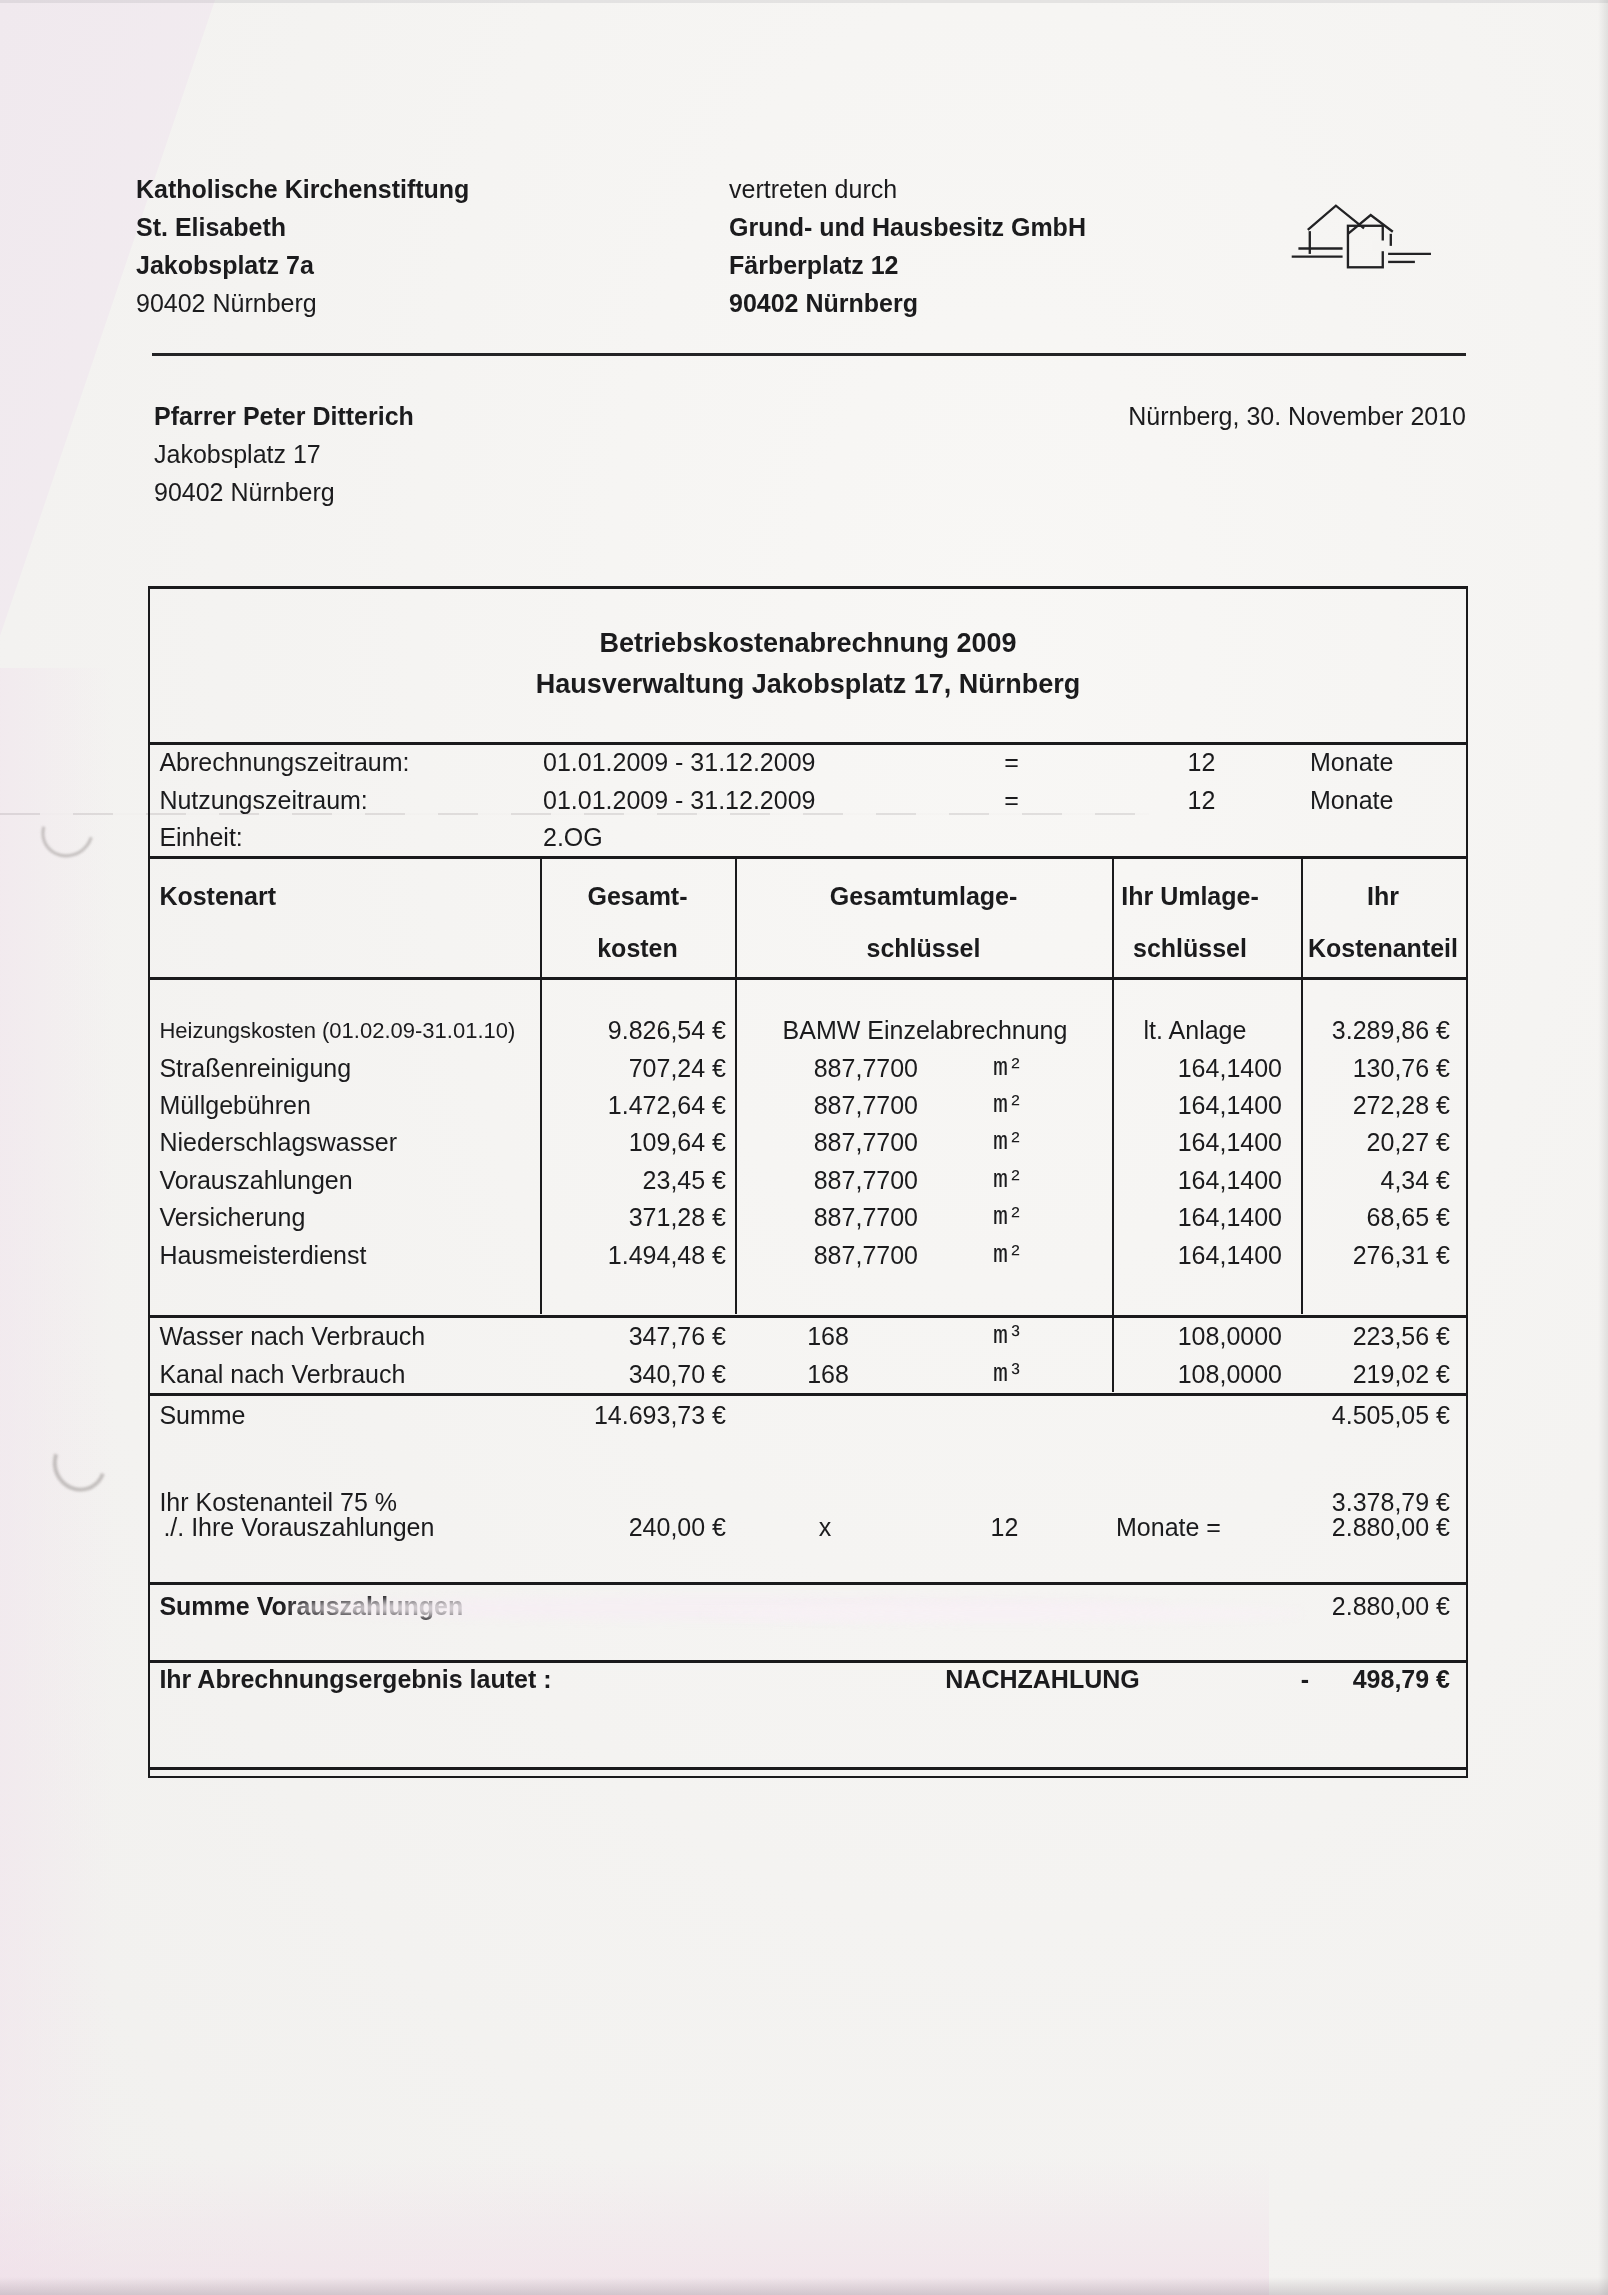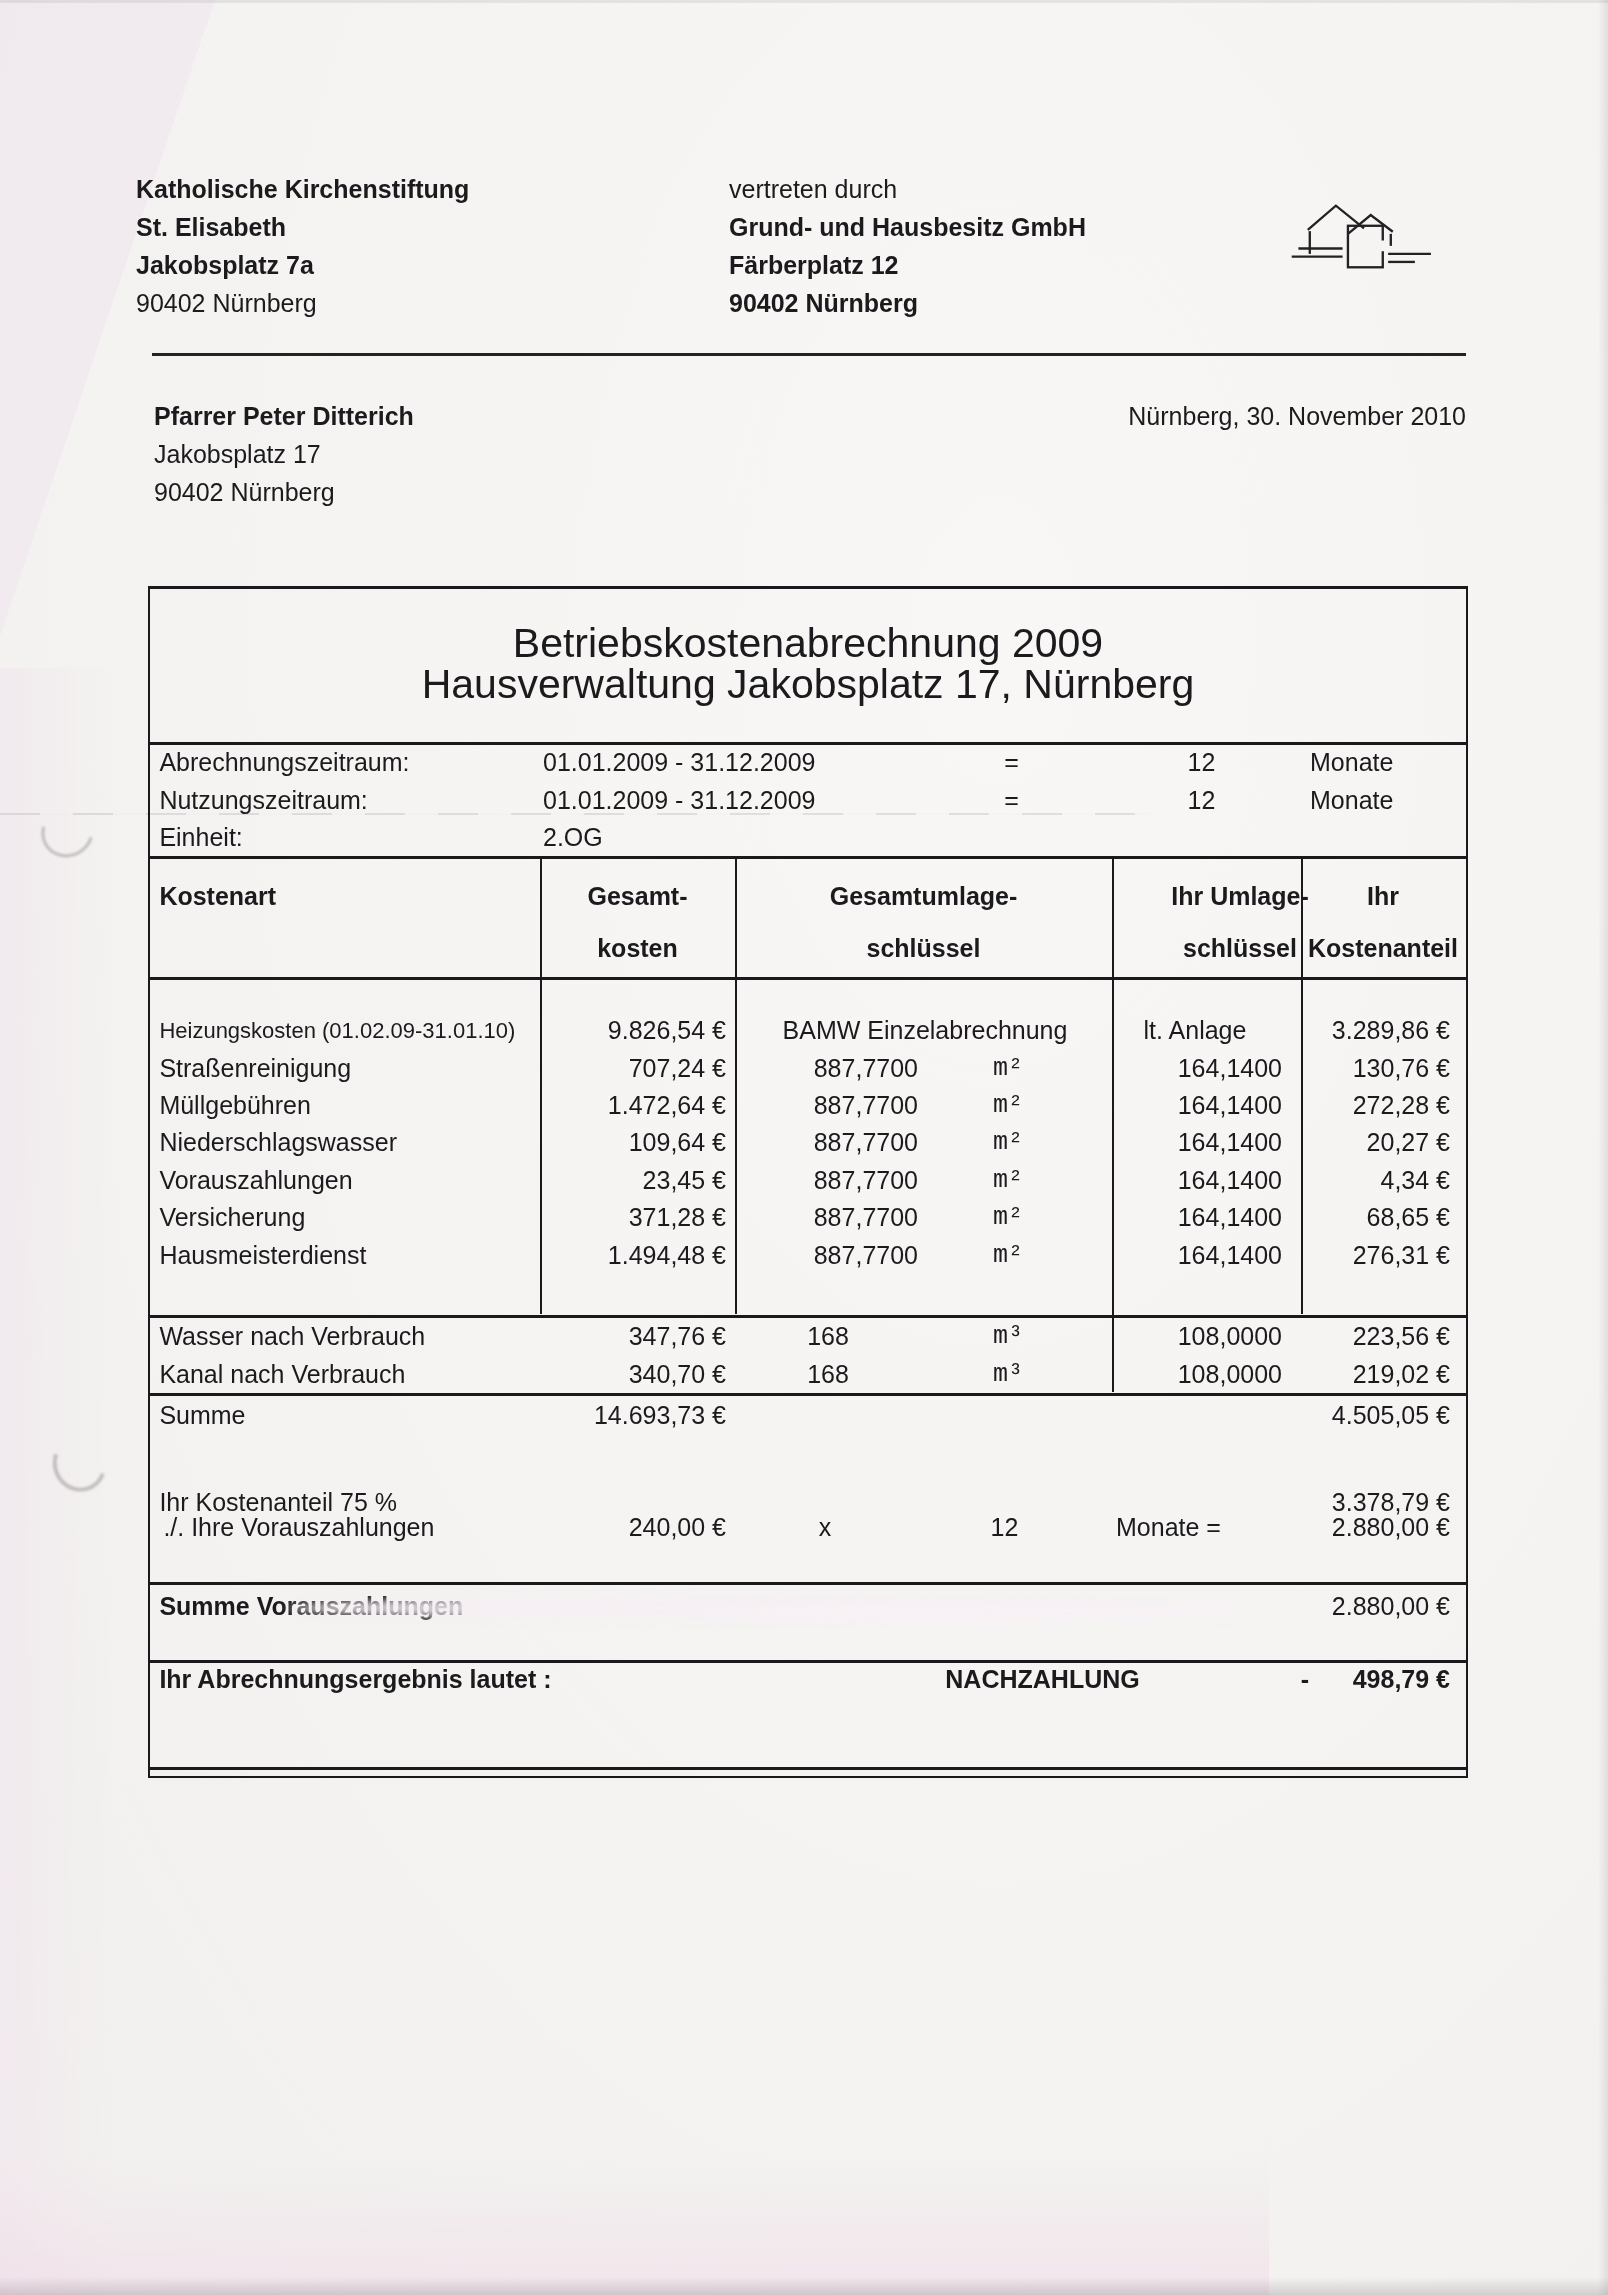--- a/index.html
+++ b/index.html
@@ -72,34 +72,34 @@
     border-left:2px solid #1a1a1c;border-right:2px solid #1a1a1c;
     z-index:2;
   }
   .hline{position:absolute;left:-2px;width:1320px;height:2.7px;background:#1a1a1c;}
   .vline{position:absolute;width:2px;background:#1a1a1c;}
   #v1{left:390px;top:270px;height:458px;}
   #v2{left:585px;top:270px;height:458px;}
   #v3{left:962px;top:270px;height:536px;}
   #v4{left:1151px;top:270px;height:458px;}
 
-  #title-block{left:0;top:37px;width:100%;text-align:center;font-weight:normal;font-size:41px;line-height:41px;}
+  #title-block{left:0;top:37px;width:100%;text-align:center;font-weight:bold;font-size:27px;line-height:41px;}
 
   .mrow{position:absolute;left:0;width:100%;height:38px;line-height:38px;}
   .mlabel{position:absolute;left:9.4px;}
   .mvalue{position:absolute;left:393px;}
   .meq{position:absolute;left:843px;width:37px;text-align:center;}
   .mcount{position:absolute;left:1015px;width:73px;text-align:center;}
   .munit{position:absolute;left:1160px;}
 
   .hcell{position:absolute;top:284px;font-weight:bold;line-height:52px;text-align:center;}
   #h1{left:9.4px;text-align:left;}
   #h2{left:390px;width:195px;}
   #h3{left:585px;width:377px;}
-  #h4{left:1012px;width:156px;}
+  #h4{left:962px;width:156px;}
   #h5{left:1150px;width:166px;}
   .hcell span{display:block;}
 
   .trow{position:absolute;left:0;width:100%;height:37px;line-height:37px;}
   .cname{position:absolute;left:9.4px;width:378px;white-space:nowrap;}
   .cname.small{font-size:22px;}
   .ctotal{position:absolute;left:394px;width:182px;text-align:right;}
   .ckey{position:absolute;left:588px;width:180px;text-align:right;}
   .ckeyc{position:absolute;left:588px;width:180px;text-align:center;}
   .ckeywide{position:absolute;left:588px;width:374px;text-align:center;}

